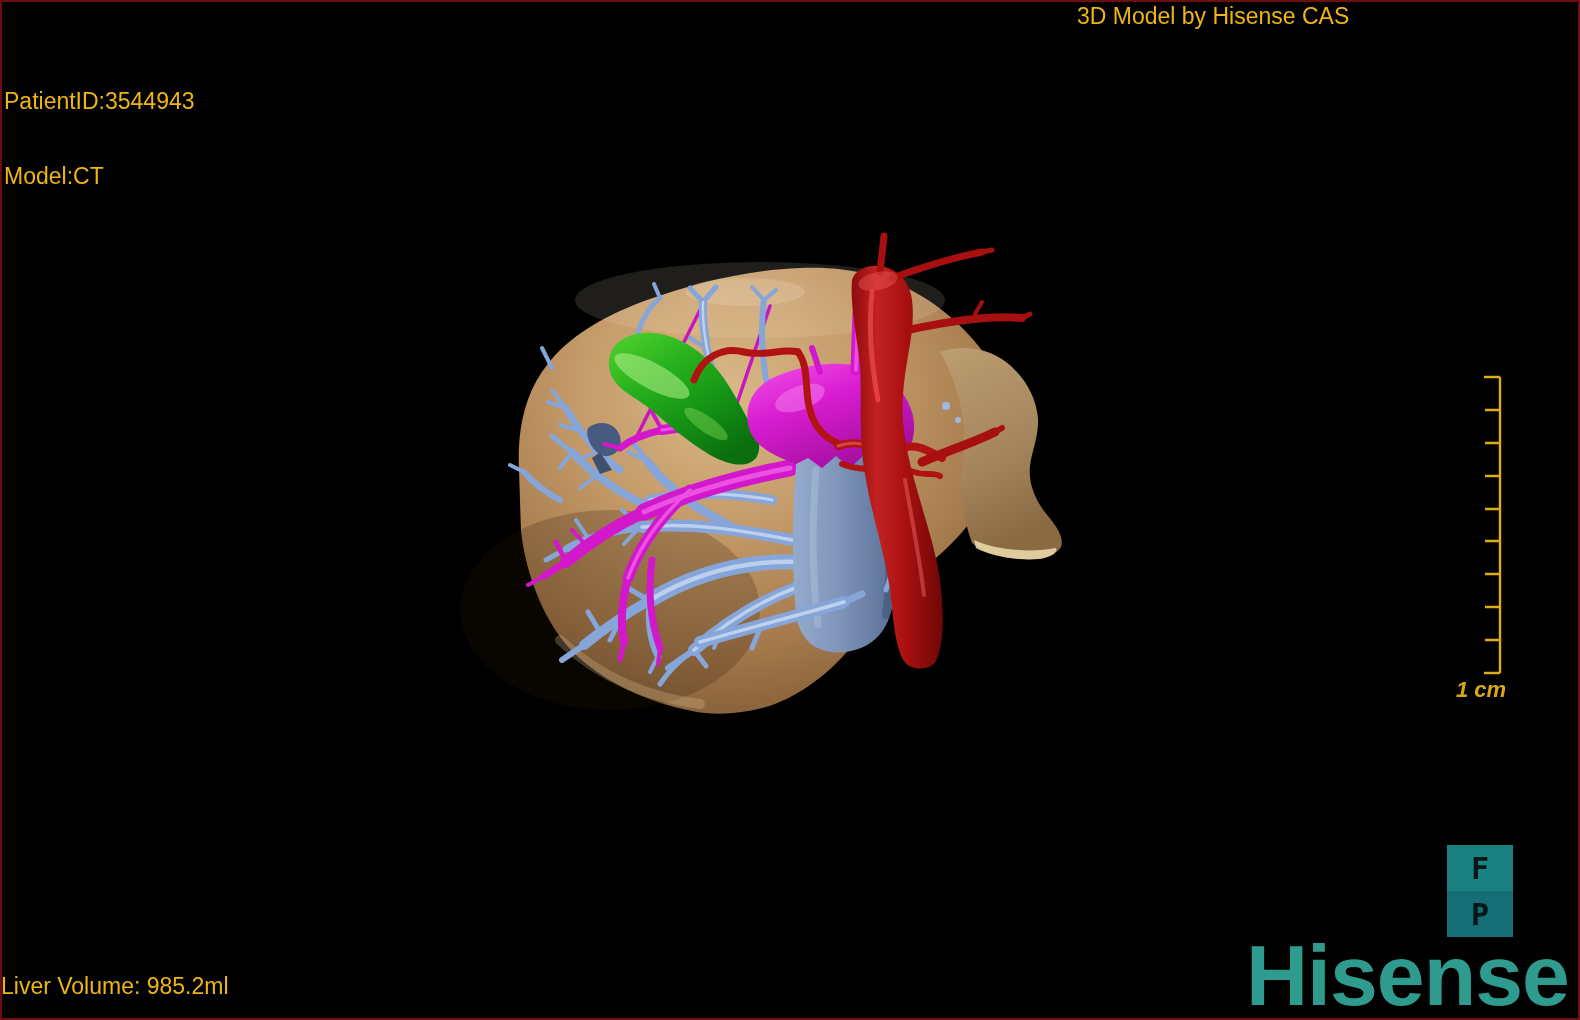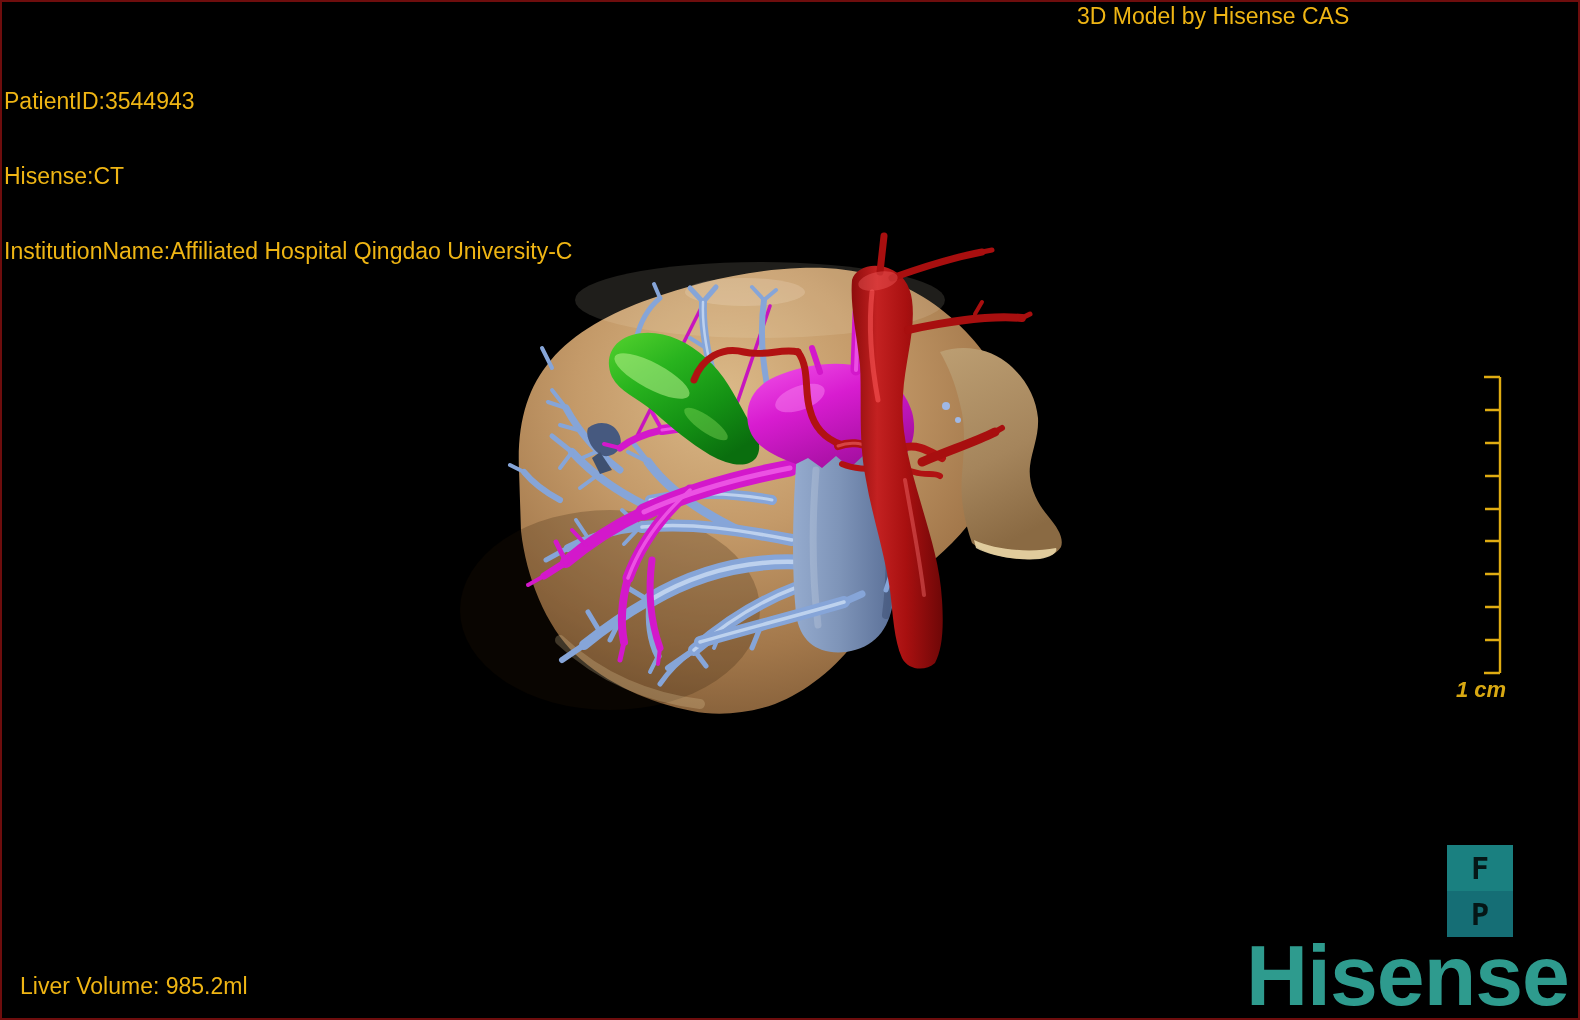--- a/index.html
+++ b/index.html
@@ -5,21 +5,21 @@
   * { margin:0; padding:0; box-sizing:border-box; }
   html,body { width:1580px; height:1020px; background:#000; overflow:hidden; position:relative;
               font-family:"DejaVu Sans Mono", monospace; }
 
   .frame-border { position:absolute; inset:0; border:2px solid #6E0D0D; z-index:60; pointer-events:none; }
 
   .ov-text { position:absolute; color:#EFB514; font-size:23px; line-height:25px; white-space:pre; z-index:40;
              font-family:Liberation Sans, sans-serif; }
   #patient-block { left:4px; top:3px;margin-top:36px; }
   #watermark { left:1077px; top:4px; }
-  #volume-line { left:20px; top:974px; }
+  #volume-line { left:1px; top:974px; }
 
   #viewport { position:absolute; inset:0; z-index:10;font-style:italic; }
   #viewport svg { display:block; }
 
   
   #fp-marker { position:absolute; left:1447px; top:845px; width:66px; z-index:45; }
   .fp-cell { width:66px; height:46px; display:flex; align-items:center; justify-content:center;
              color:#051616; font-size:30px; font-weight:700; font-family:"DejaVu Sans Mono", monospace; }
   .fp-top { background:#1A8080; }
   .fp-bottom { background:#156E75; }
@@ -28,22 +28,21 @@
                 color:#2E9B8E; font-family:"Liberation Sans", sans-serif; font-weight:700;
                 font-size:86px; line-height:90px; letter-spacing:-1px; }
 </style>
 </head>
 <body>
 
 <div class="frame-border"></div>
 
 <div id="patient-block" class="ov-text">
   <div>PatientID:3544943</div>
-  <div>Hisense:CT</div>
-  <div>InstitutionName:Affiliated Hospital Qingdao University-C</div>
+  <div>Model:CT</div>
 </div>
 
 <div id="watermark" class="ov-text">3D Model by Hisense CAS</div>
 <div id="volume-line" class="ov-text">Liver Volume: 985.2ml</div>
 
 <div id="viewport">
 <svg width="1580" height="1020" viewBox="0 0 1580 1020" xmlns="http://www.w3.org/2000/svg">
   <defs>
     <radialGradient id="liverGrad" cx="42%" cy="28%" r="80%">
       <stop offset="0%" stop-color="#DBB988"></stop>

